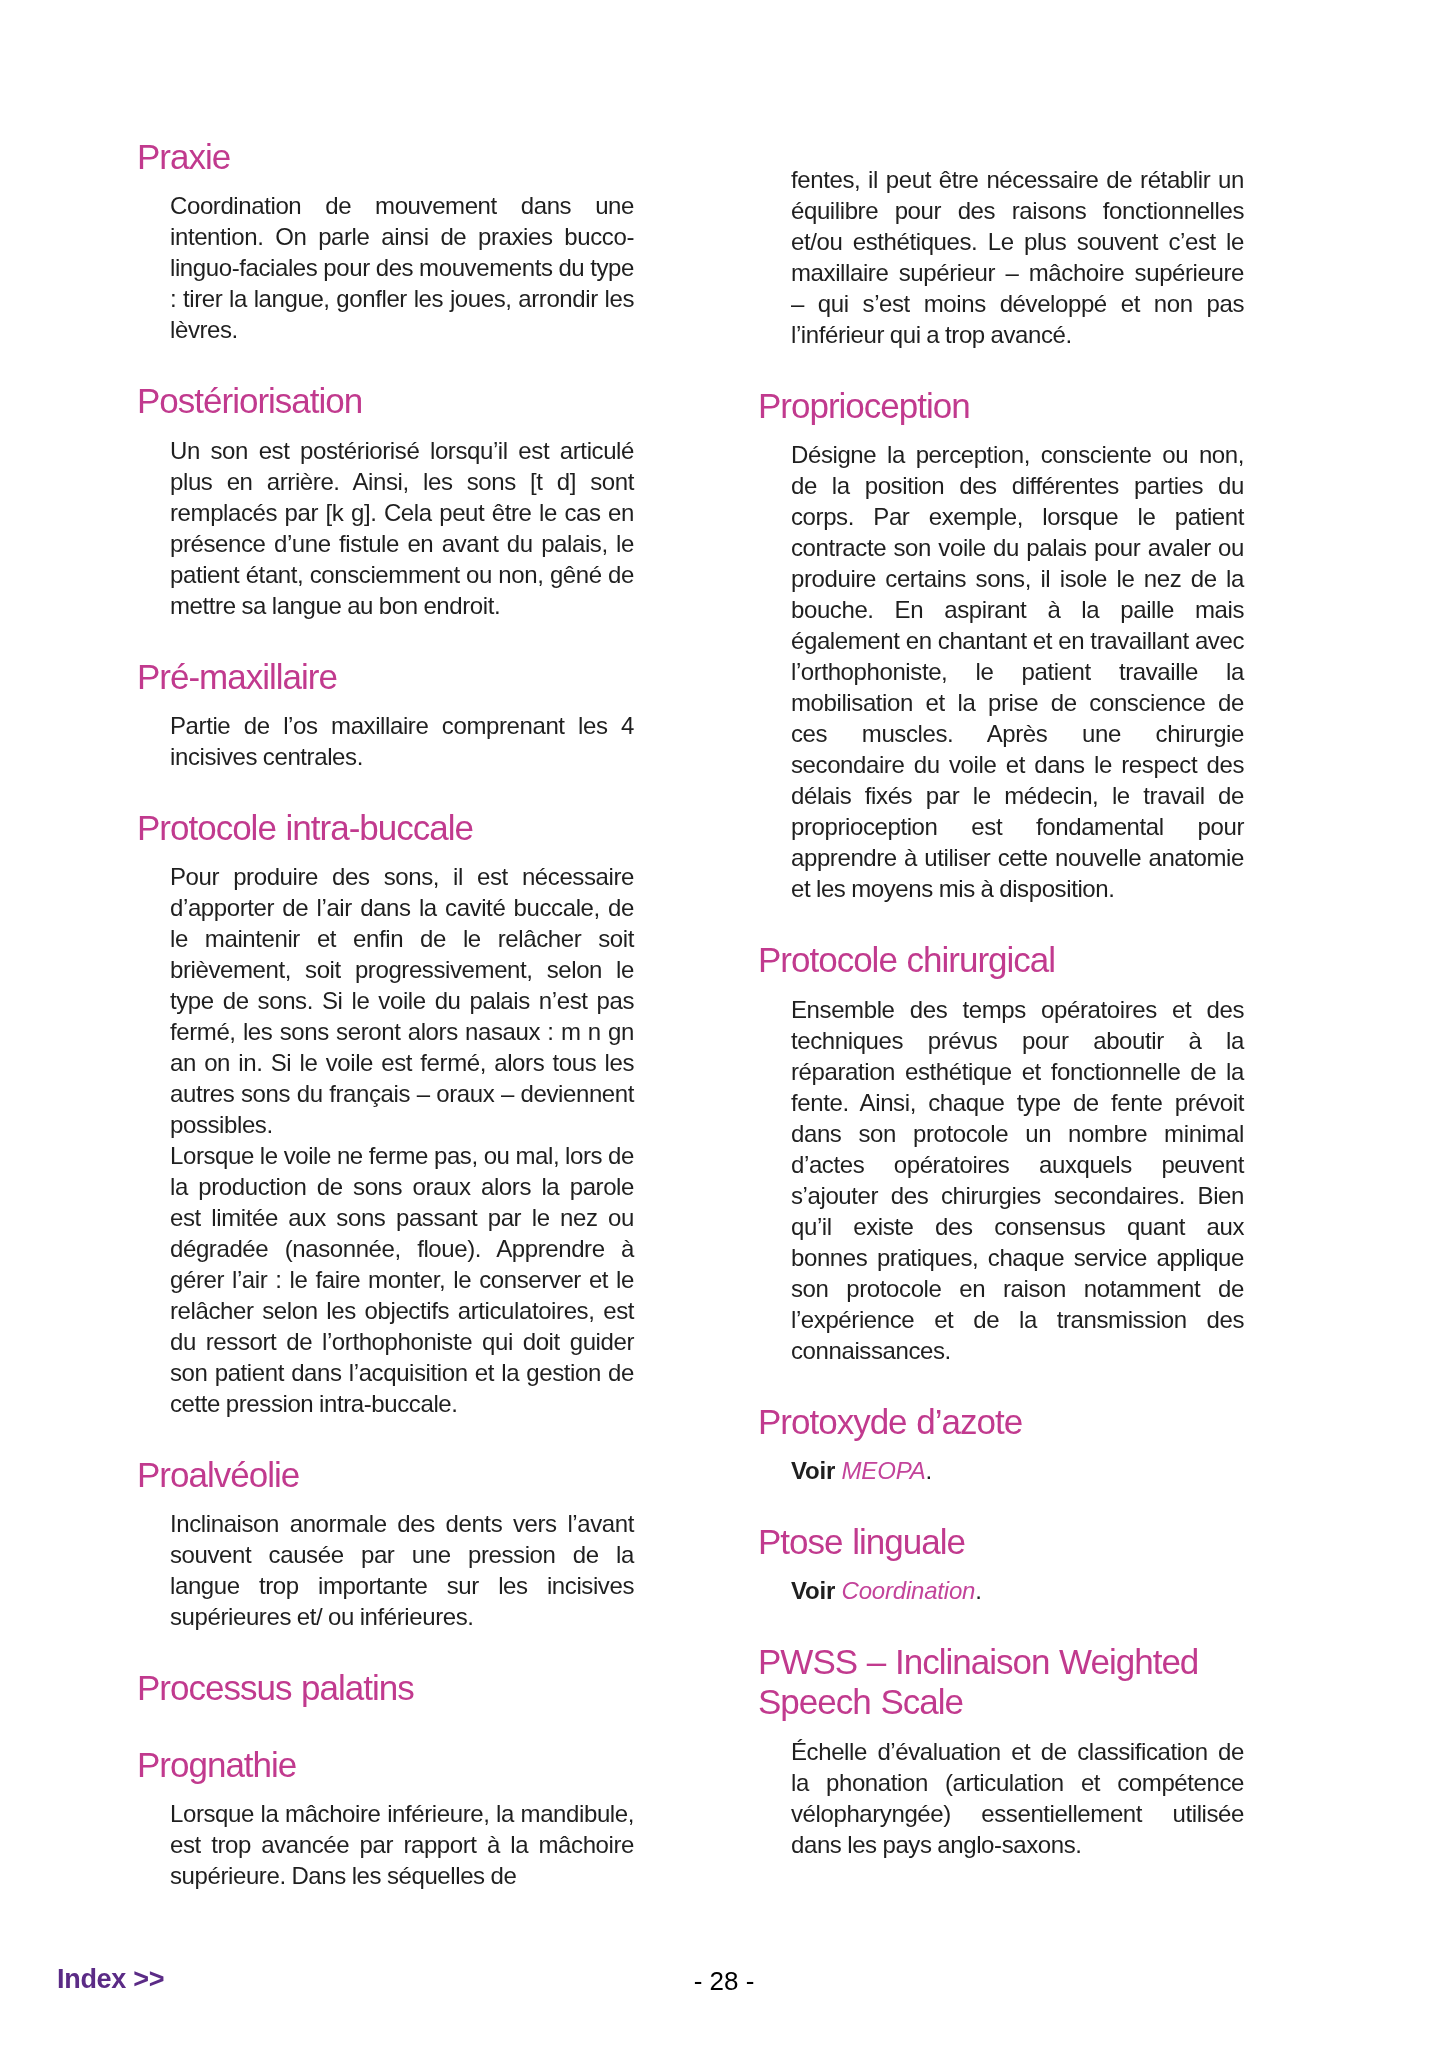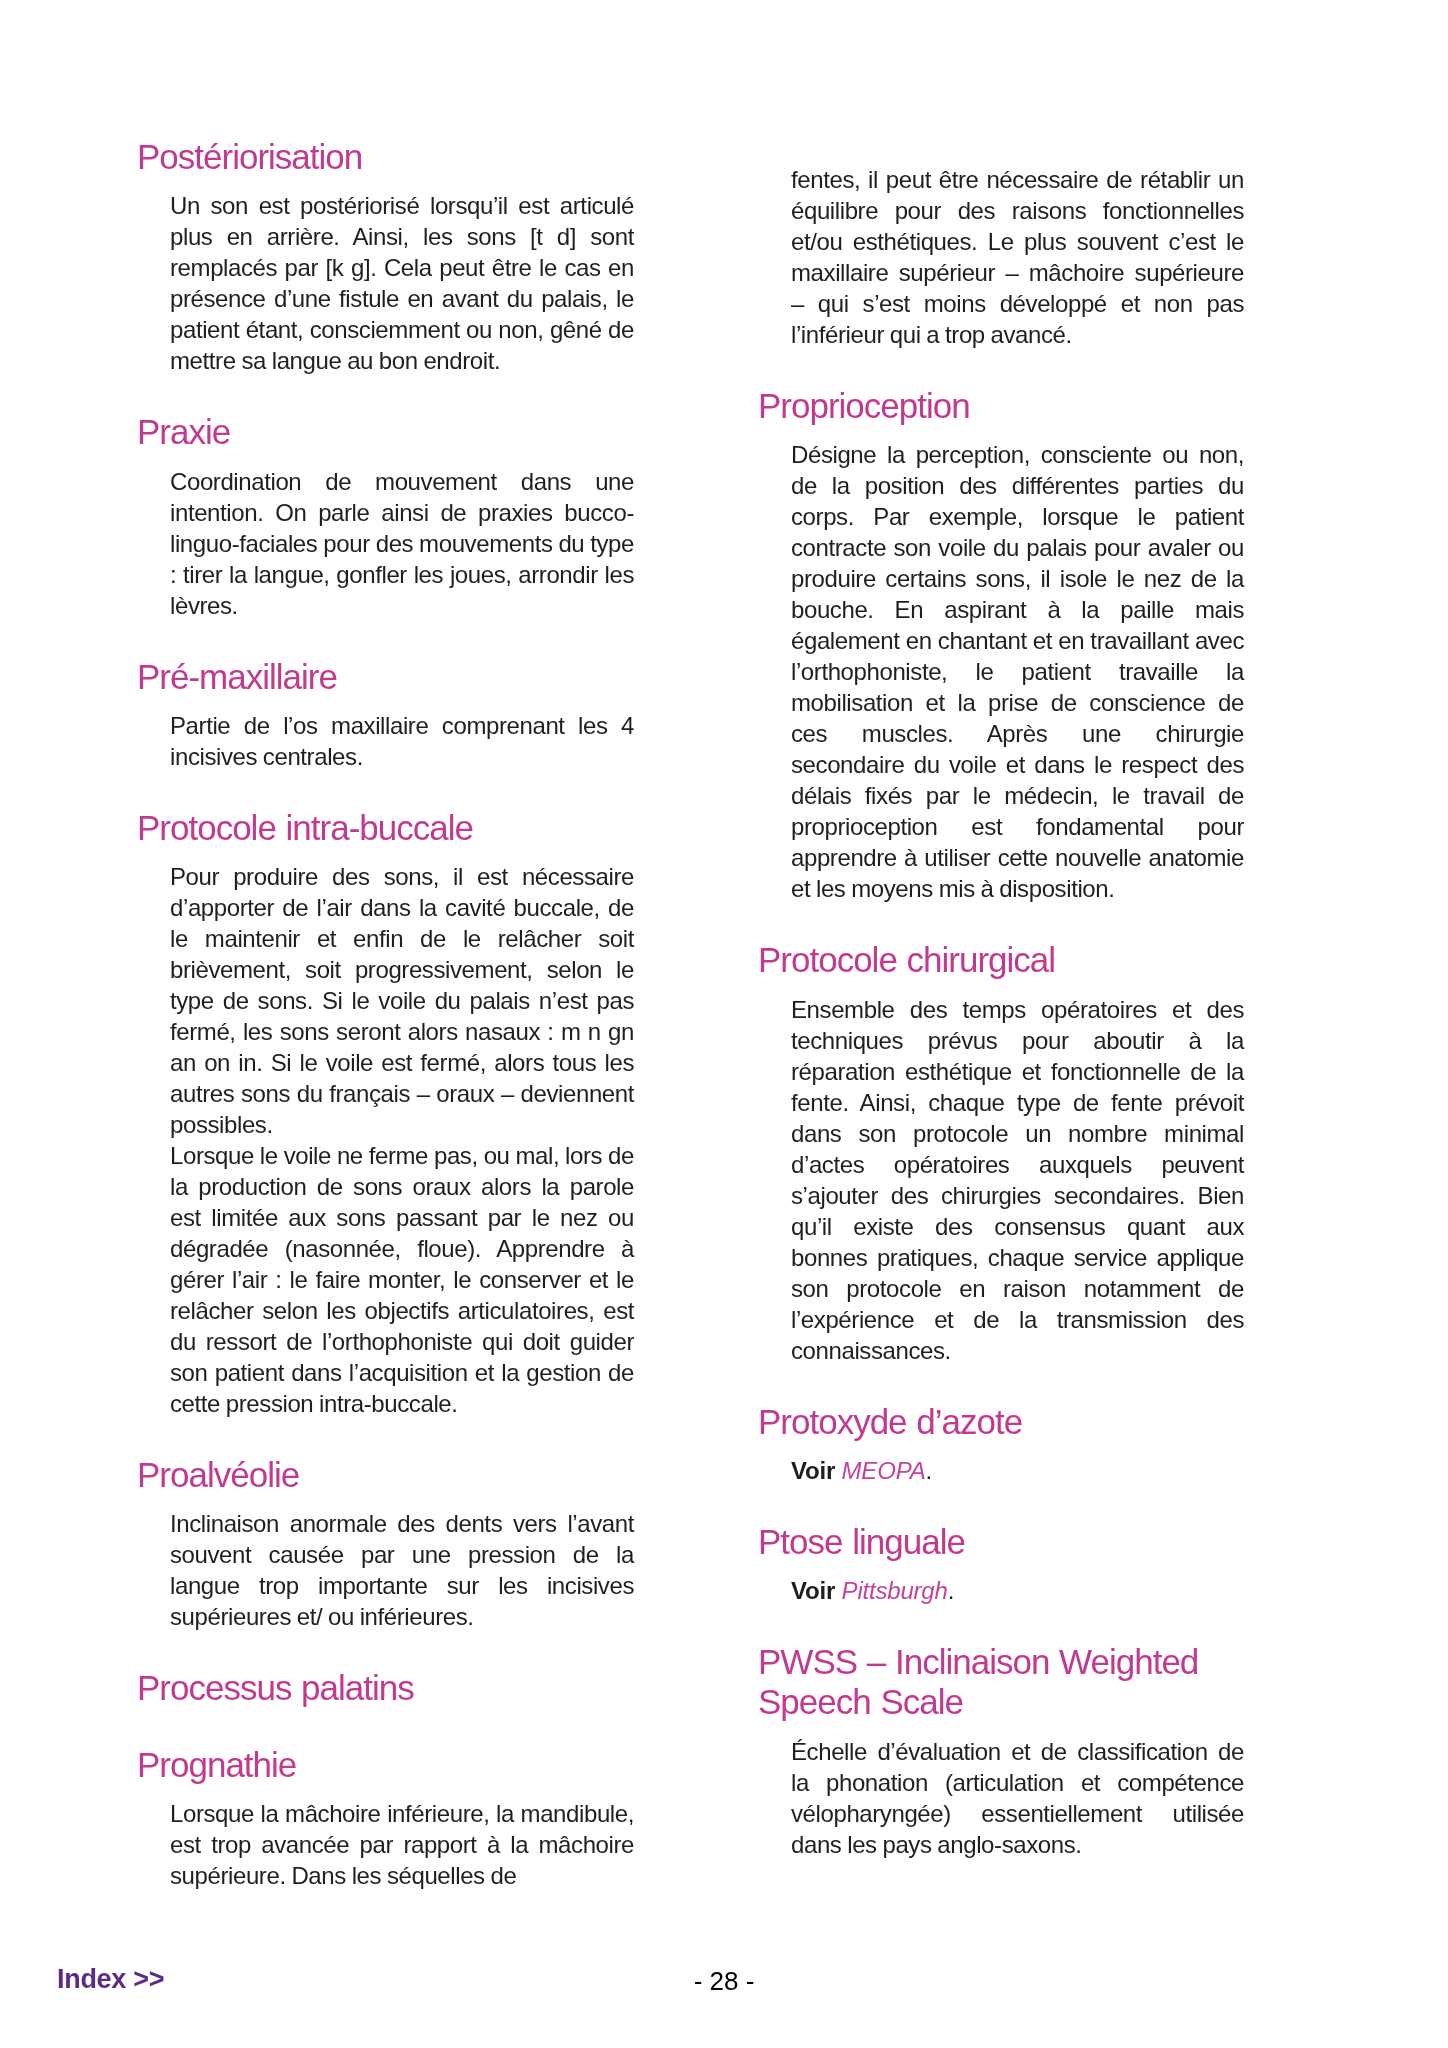--- a/index.html
+++ b/index.html
@@ -51,27 +51,27 @@
     position:absolute;left:0;top:1966px;width:1448px;
     text-align:center;font-size:26px;color:#000000;
   }
 </style>
 </head>
 <body>
 
 <div class="column column-left">
 
   <section class="entry">
-    <h2 class="term-heading">Postériorisation</h2>
-    <p class="definition">Un son est postériorisé lorsqu’il est articulé plus en arrière. Ainsi, les sons [t d] sont remplacés par [k g]. Cela peut être le cas en présence d’une fistule en avant du palais, le patient étant, consciemment ou non, gêné de mettre sa langue au bon endroit.</p>
+    <h2 class="term-heading">Praxie</h2>
+    <p class="definition">Coordination de mouvement dans une intention. On parle ainsi de praxies bucco-linguo-faciales pour des mouvements du type : tirer la langue, gonfler les joues, arrondir les lèvres.</p>
   </section>
 
   <section class="entry">
-    <h2 class="term-heading">Praxie</h2>
-    <p class="definition">Coordination de mouvement dans une intention. On parle ainsi de praxies bucco-linguo-faciales pour des mouvements du type : tirer la langue, gonfler les joues, arrondir les lèvres.</p>
+    <h2 class="term-heading">Postériorisation</h2>
+    <p class="definition">Un son est postériorisé lorsqu’il est articulé plus en arrière. Ainsi, les sons [t d] sont remplacés par [k g]. Cela peut être le cas en présence d’une fistule en avant du palais, le patient étant, consciemment ou non, gêné de mettre sa langue au bon endroit.</p>
   </section>
 
   <section class="entry">
     <h2 class="term-heading">Pré-maxillaire</h2>
     <p class="definition">Partie de l’os maxillaire comprenant les 4 incisives centrales.</p>
   </section>
 
   <section class="entry">
     <h2 class="term-heading">Protocole intra-buccale</h2>
     <p class="definition">Pour produire des sons, il est nécessaire d’apporter de l’air dans la cavité buccale, de le maintenir et enfin de le relâcher soit brièvement, soit progressivement, selon le type de sons. Si le voile du palais n’est pas fermé, les sons seront alors nasaux : m n gn an on in. Si le voile est fermé, alors tous les autres sons du français – oraux – deviennent possibles.</p>
@@ -110,21 +110,21 @@
     <p class="definition">Ensemble des temps opératoires et des techniques prévus pour aboutir à la réparation esthétique et fonctionnelle de la fente. Ainsi, chaque type de fente prévoit dans son protocole un nombre minimal d’actes opératoires auxquels peuvent s’ajouter des chirurgies secondaires. Bien qu’il existe des consensus quant aux bonnes pratiques, chaque service applique son protocole en raison notamment de l’expérience et de la transmission des connaissances.</p>
   </section>
 
   <section class="entry">
     <h2 class="term-heading">Protoxyde d’azote</h2>
     <p class="crossref"><span class="voir">Voir</span> <span class="ref">MEOPA</span><span class="suffix">.</span></p>
   </section>
 
   <section class="entry">
     <h2 class="term-heading">Ptose linguale</h2>
-    <p class="crossref"><span class="voir">Voir</span> <span class="ref">Pittsburgh</span><span class="suffix">.</span></p>
+    <p class="crossref"><span class="voir">Voir</span> <span class="ref">Coordination</span><span class="suffix">.</span></p>
   </section>
 
   <section class="entry">
     <h2 class="term-heading">PWSS – Inclinaison Weighted Speech Scale</h2>
     <p class="definition">Échelle d’évaluation et de classification de la phonation (articulation et compétence vélopharyngée) essentiellement utilisée dans les pays anglo-saxons.</p>
   </section>
 
 </div>
 
 <div class="footer-index">Index &gt;&gt;</div>

